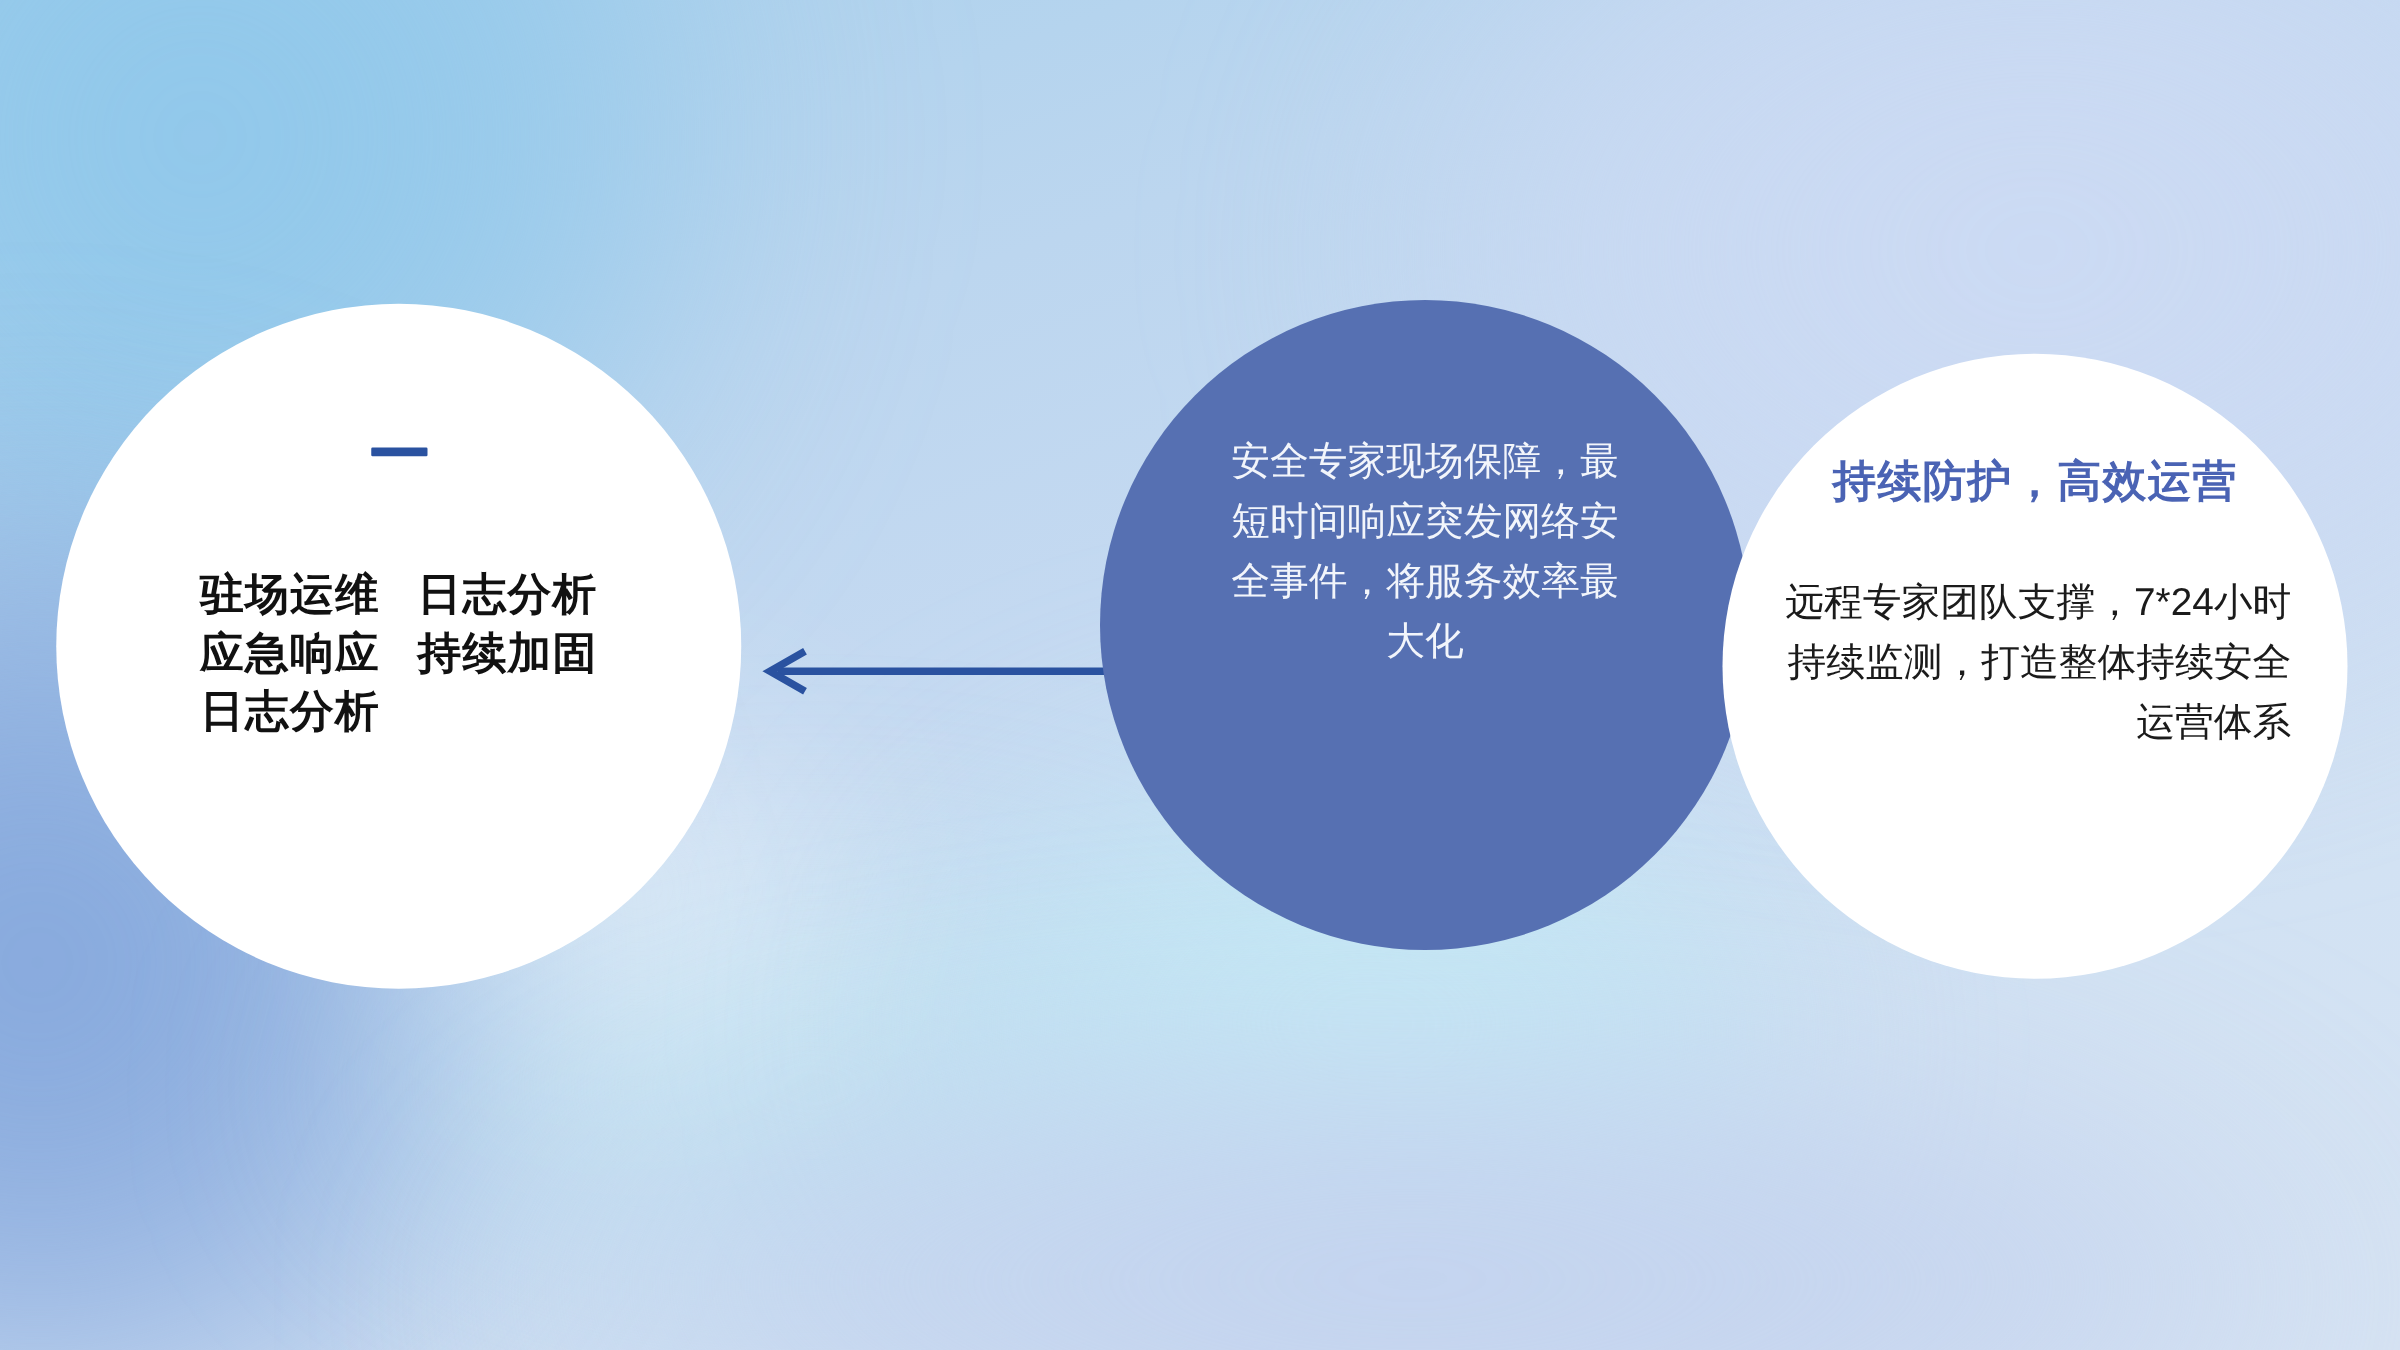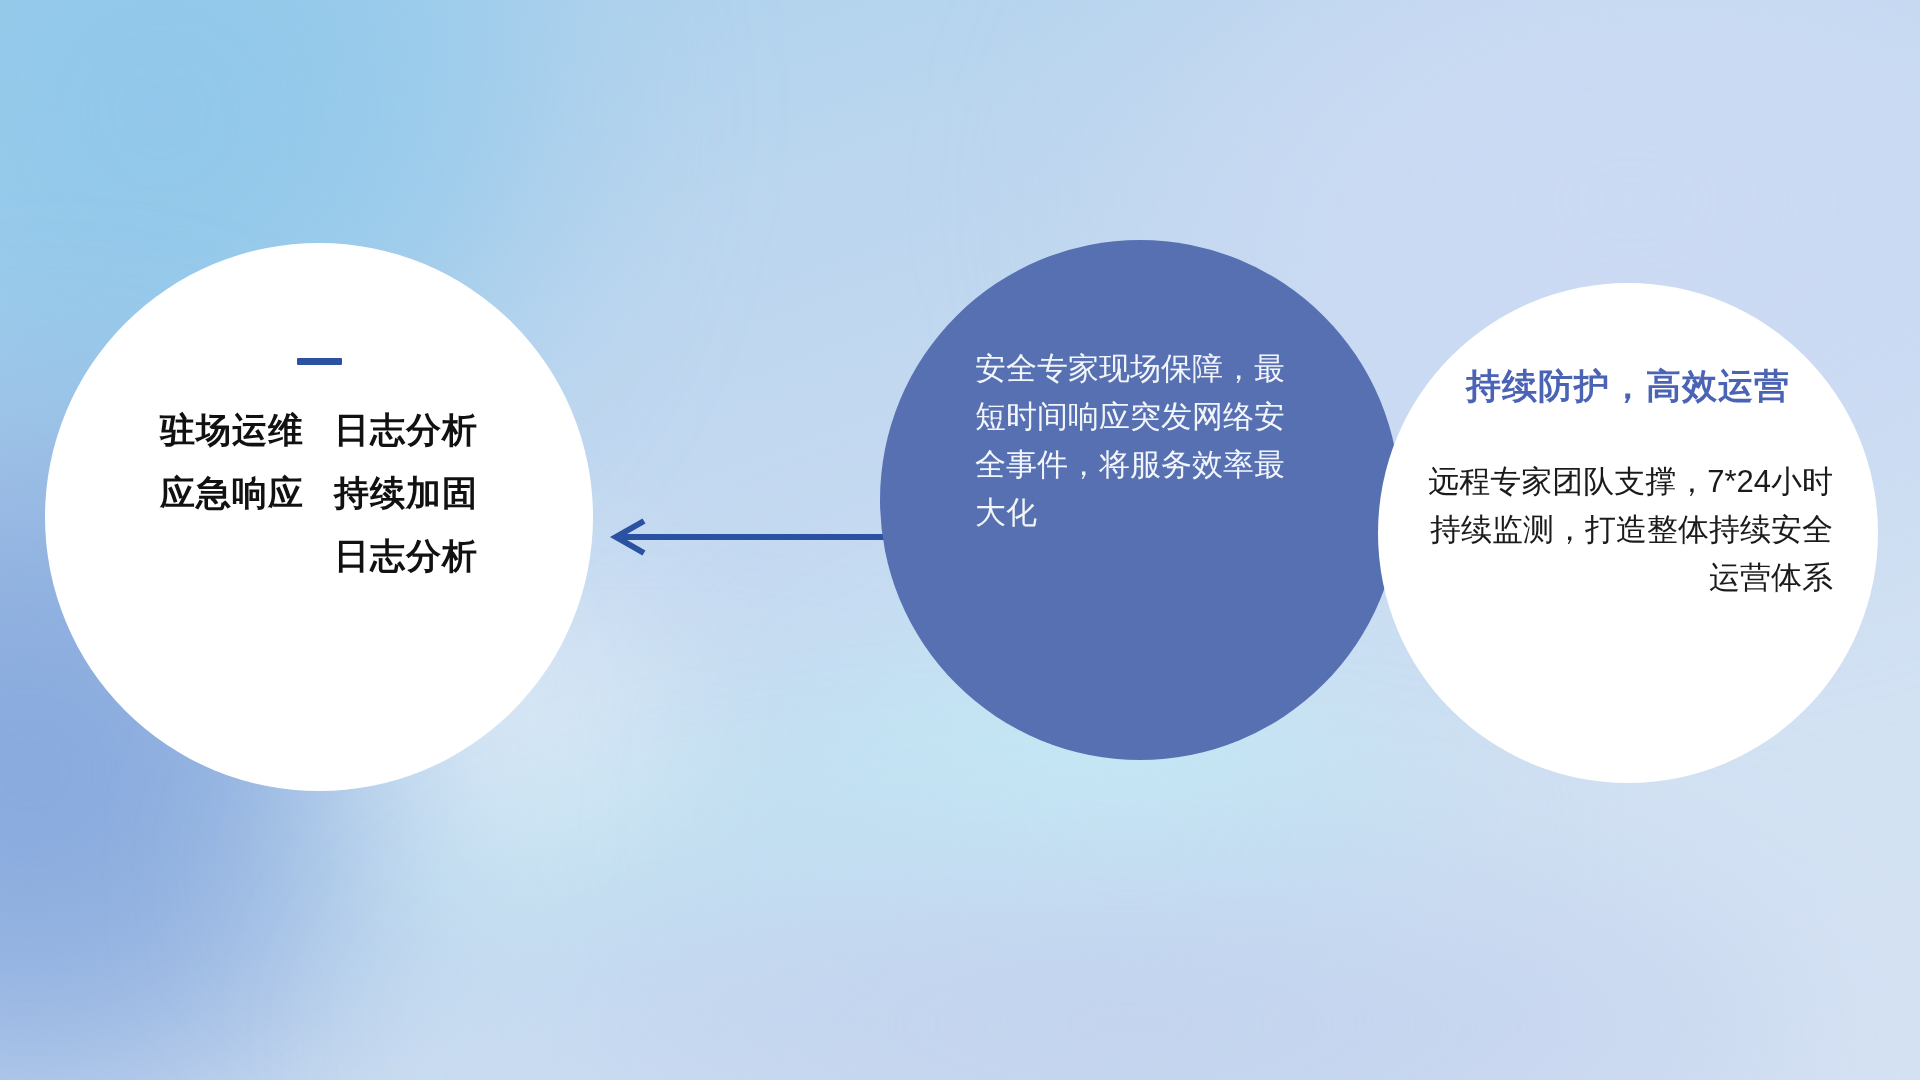--- a/index.html
+++ b/index.html
@@ -102,22 +102,23 @@
   .dash {
     width: 45px;
     height: 7px;
     background: #2a52a0;
     border-radius: 1px;
     margin-bottom: 47px;
   }
   .left-lines {
     display: flex;
     flex-direction: column;
-    align-items: flex-end;
-    gap: 28px;
+    align-items: flex-start;
+    gap: 12px;
+    margin-top: 46px;
   }
   .left-line {
     font-size: 35px;
     font-weight: 700;
     color: #111111;
     letter-spacing: 1px;
     white-space: nowrap;
     line-height: 1;
   }
   .left-line .gapcol {
@@ -145,21 +146,21 @@
     letter-spacing: 1px;
     white-space: nowrap;
     line-height: 1;
     margin-bottom: 53px;
   }
   .circle-mid .body {
     font-size: 31px;
     font-weight: 400;
     color: #f2f5fb;
     line-height: 1.55;
-    text-align: left;
+    text-align: center;
     width: 330px;
   }
 
   .circle-right {
     left: 1378px;
     top: 283px;
     width: 500px;
     height: 500px;
     background: #ffffff;
     display: flex;

